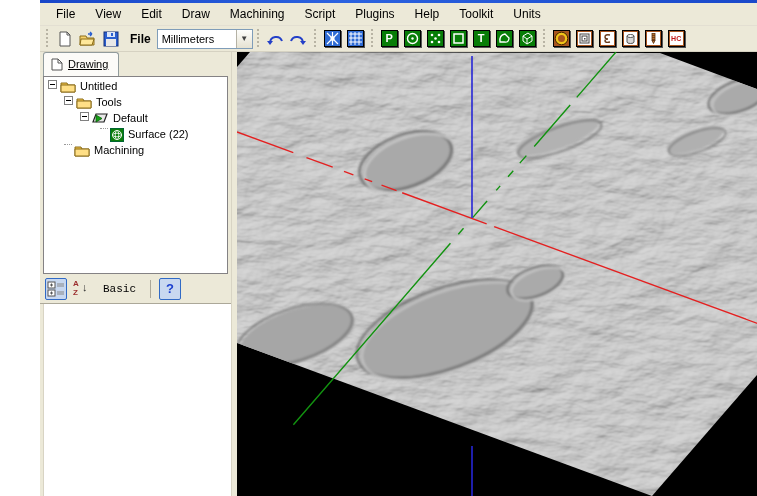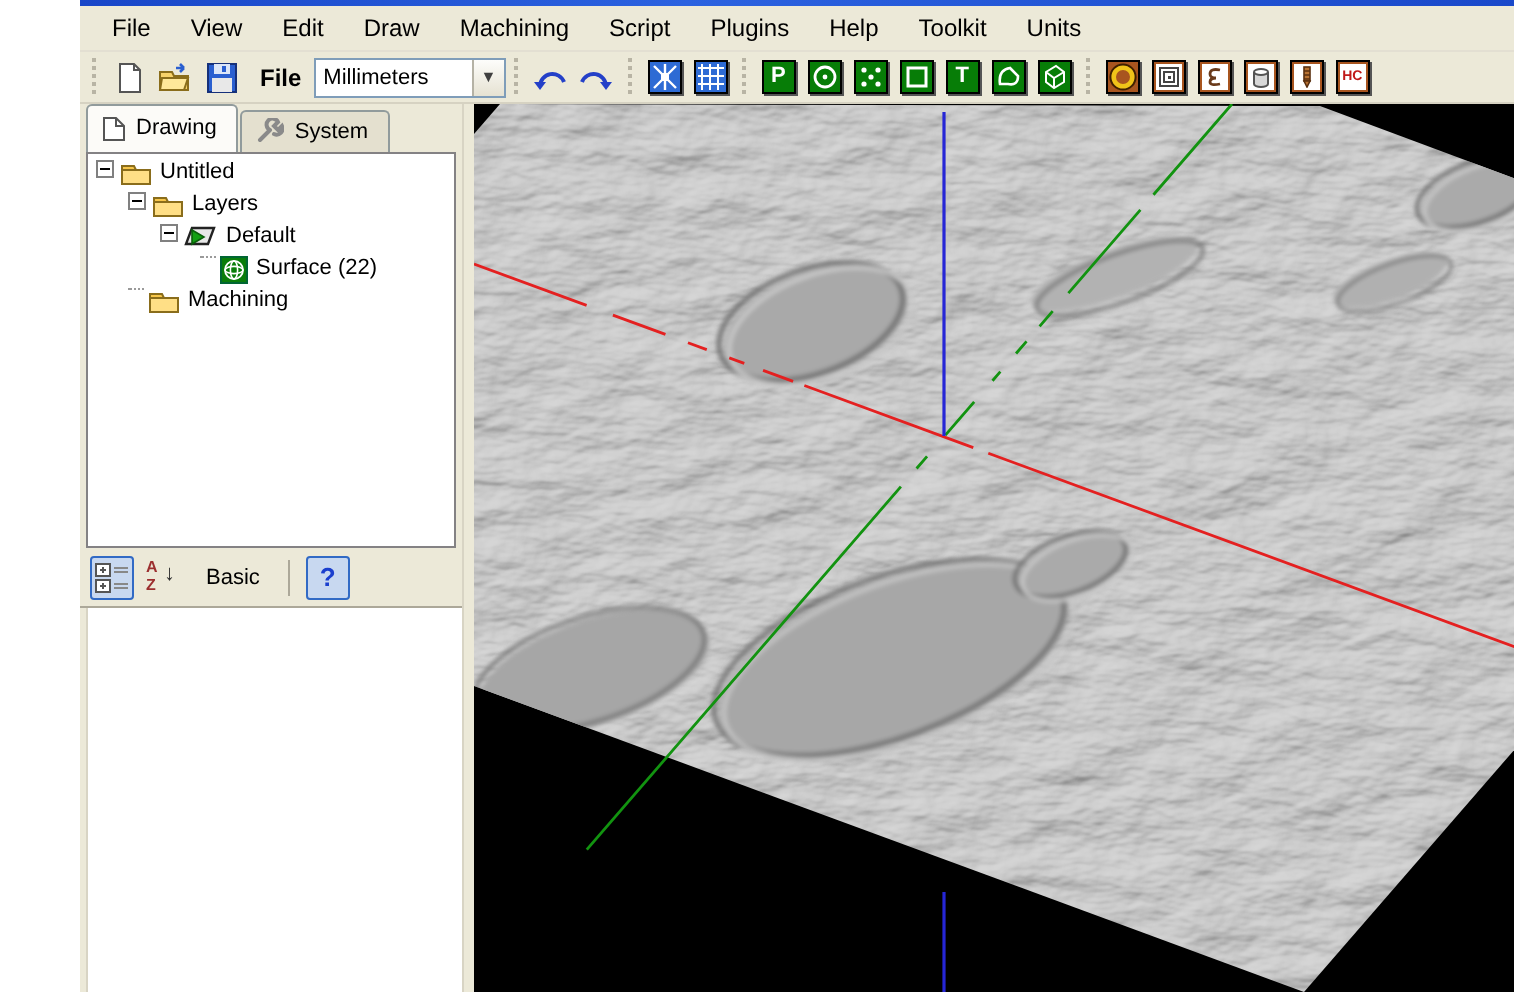--- a/index.html
+++ b/index.html
@@ -36,36 +36,36 @@
   .glyph  { color:#fff; font-weight:bold; font-size:11px; line-height:1; font-family:"Liberation Sans",sans-serif; }
   .glyph.small { font-size:7px; color:#c01818; }
   .whitepanel { background:#fff; width:13px; height:13px; display:flex; align-items:center; justify-content:center; }
 
   
   .main { display:flex; height:444px; }
   .sidebar { width:191px; background:#ece9d8; display:flex; flex-direction:column; }
   .splitter { width:6px; background:#ece9d8; border-left:1px solid #d8d4c4; cursor:ew-resize; }
   .tabs { height:24px; display:flex; align-items:flex-end; padding-left:3px; gap:1px; }
   .tab { display:flex; align-items:center; gap:5px; font-size:11px; padding:3px 10px 4px 7px;
-         border:1px solid #919b9c; border-bottom:none; border-radius:3px 3px 0 0; background:#e4e0cf; height:21px; }
+         border:1px solid #919b9c; border-bottom:none; border-radius:3px 3px 0 0; background:#e4e0cf; height:21px;text-decoration:underline; }
   .tab.active { background:#fcfbf8; height:24px; position:relative; z-index:2; }
   .tree-box { margin:0 3px 0 3px; height:198px; background:#fff; border:1px solid #848284; overflow:hidden; padding-top:3px; }
   .trow { display:flex; height:16px; font-size:11px; color:#000; white-space:nowrap; }
   .ind { display:inline-block; height:16px; }
   .d0 .ind{width:4px;} .d1 .ind{width:20px;} .d2 .ind{width:36px;} .d3 .ind{width:56px;}
   .expander { width:9px; height:9px; border:1px solid #808080; background:#fff; position:relative; margin-right:3px; flex:none; }
   .expander::after { content:""; position:absolute; left:1px; right:1px; top:3px; border-top:1px solid #000; }
   .dotline { width:8px; border-top:1px dotted #9a9a9a; margin-right:2px; }
   .ticon { margin-right:4px; flex:none; }
   .prop-toolbar { height:30px; display:flex; align-items:center; padding-left:5px; gap:4px;
                   border-bottom:1px solid #aca899; background:#ece9d8; }
   .pbtn { width:22px; height:22px; display:flex; align-items:center; justify-content:center;
           border:1px solid transparent; border-radius:2px; }
   .pbtn.selected { border-color:#316ac5; background:#c8d8f0; }
-  .basic-label { font-size:11px; margin:0 6px; }
+  .basic-label { font-size:11px; margin:0 6px;font-family:Liberation Mono, monospace; }
   .vsep { width:1px; height:18px; background:#aca899; margin:0 4px; }
   .help-glyph { font-size:13px; font-weight:bold; color:#1b3fce; }
   .prop-area { flex:1; background:#fff; border-left:1px solid #d8d4c4; margin:0 0 0 3px; }
 
   .viewport { width:560px; height:444px; background:#000; position:relative; }
   .viewport svg { display:block; }
 
   .azsort { position:relative; width:18px; height:18px; }
   .azsort .a { position:absolute; left:0; top:-1px; font-size:8px; font-weight:bold; color:#9c2f2f; }
   .azsort .z { position:absolute; left:0; top:8px;  font-size:8px; font-weight:bold; color:#9c2f2f; }
@@ -272,26 +272,20 @@
     <div class="sidebar">
 
       <div class="tabs">
         <div class="tab active">
           <svg width="12" height="13">
             <path d="M1,1 h6 l4,4 v7 h-10 z" fill="#fff" stroke="#555" stroke-width="1"></path>
             <path d="M7,1 v4 h4" fill="none" stroke="#555" stroke-width="1"></path>
           </svg>
           <span>Drawing</span>
         </div>
-        <div class="tab">
-          <svg width="14" height="13">
-            <path d="M2,11 L7,6 M7,6 a3,3 0 1 1 4,-4 l-2,2 l2,2 l2,-2 a3,3 0 0 1 -4,4" fill="none" stroke="#8a8a8a" stroke-width="2" stroke-linecap="round"></path>
-          </svg>
-          <span>System</span>
-        </div>
       </div>
 
       <div class="tree-box">
 
         <div class="trow d0">
           <span class="ind"></span>
           <span class="expander"></span>
           <svg class="ticon" width="16" height="13">
             <path d="M1,3 h6 l1,2 h7 v7 h-14 z" fill="#f7c64a" stroke="#8a6d1b" stroke-width="1"></path>
             <path d="M1,5 h14 v7 h-14 z" fill="#ffdf86" stroke="#8a6d1b" stroke-width="1"></path>
@@ -299,21 +293,21 @@
           <span>Untitled</span>
         </div>
 
         <div class="trow d1">
           <span class="ind"></span>
           <span class="expander"></span>
           <svg class="ticon" width="16" height="13">
             <path d="M1,3 h6 l1,2 h7 v7 h-14 z" fill="#f7c64a" stroke="#8a6d1b" stroke-width="1"></path>
             <path d="M1,5 h14 v7 h-14 z" fill="#ffdf86" stroke="#8a6d1b" stroke-width="1"></path>
           </svg>
-          <span>Layers</span>
+          <span>Tools</span>
         </div>
 
         <div class="trow d2">
           <span class="ind"></span>
           <span class="expander"></span>
           <svg class="ticon" width="17" height="12">
             <path d="M4,2 h11 l-3,8 h-11 z" fill="#e8e8e8" stroke="#222" stroke-width="1.2"></path>
             <path d="M4,3 l6,3.5 l-6,3.5 z" fill="#13a013" stroke="#0a5f0a" stroke-width="0.8"></path>
           </svg>
           <span>Default</span>

